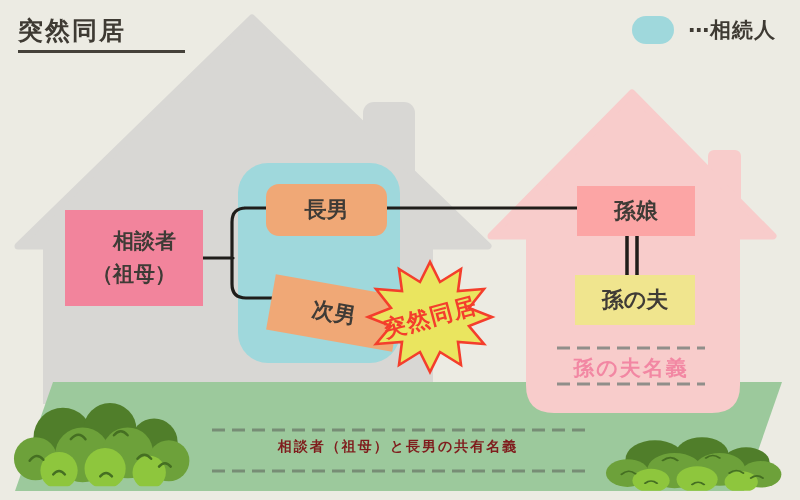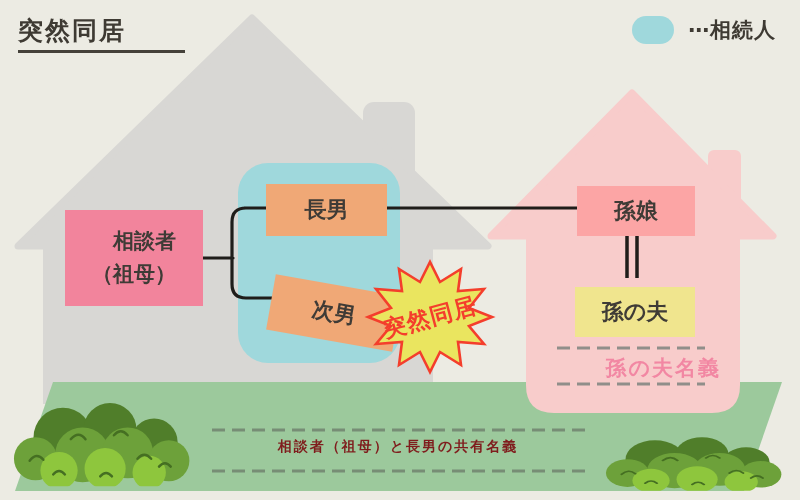--- a/index.html
+++ b/index.html
@@ -25,38 +25,38 @@
   }
   .legend{position:absolute;right:24px;top:16px;z-index:2;display:flex;align-items:flex-end;gap:14px;}
   .legend-swatch{width:42px;height:28px;border-radius:14px;background:#9FD8DC;}
   .legend-label{font-size:21px;font-weight:700;letter-spacing:1px;color:#3E3A33;}
   .person{
     position:absolute;display:flex;align-items:center;justify-content:center;
     font-weight:700;text-align:center;white-space:pre-line;
     color:#3F3B36;z-index:2;
   }
   .consultant{left:65px;top:210px;width:138px;height:96px;background:#F2849C;font-size:21px;line-height:1.55;}
-  .eldest{left:266px;top:184px;width:121px;height:52px;background:#F0A876;font-size:22px;}
+  .eldest{left:266px;top:184px;width:121px;height:52px;background:#F0A876;font-size:22px;border-radius:13px;}
   .second{left:270px;top:285px;width:128px;height:56px;background:#F0A876;font-size:22px;transform:rotate(10deg);}
   .granddaughter{left:577px;top:186px;width:118px;height:50px;background:#F0E58E;font-size:22px;}
   .husband{left:575px;top:275px;width:120px;height:50px;background:#F0E58E;font-size:22px;}
   .callout-text{
     position:absolute;left:340px;top:301px;width:180px;height:32px;
     display:flex;align-items:center;justify-content:center;
     font-size:23px;font-weight:700;color:#F43E2C;letter-spacing:1px;
     transform:rotate(-15deg);z-index:4;white-space:nowrap;
   }
   .ground-label{
     position:absolute;left:148px;top:438px;width:500px;
     text-align:center;font-size:14px;font-weight:700;letter-spacing:2px;
     color:#7f1d1d;z-index:2;white-space:nowrap;
   }
   .right-owner-label{
     position:absolute;left:541px;top:354px;width:180px;
-    text-align:right;font-size:21px;font-weight:700;letter-spacing:2px;
+    text-align:center;font-size:21px;font-weight:700;letter-spacing:2px;
     color:#F287A3;z-index:2;white-space:nowrap;
   }
 </style>
 </head>
 <body>
 
 <div class="scene">
 
   <svg class="layer0" width="800" height="500" viewBox="0 0 800 500">
 
@@ -107,21 +107,21 @@
   <div class="legend">
     <div class="legend-swatch" style="background-color: rgb(159, 216, 220);"></div>
     <div class="legend-label">⋯相続人</div>
   </div>
 
   <div class="person consultant" style="background-color: rgb(242, 132, 156); text-align: right;">相談者
 （祖母）</div>
   <div class="person eldest" style="background-color: rgb(240, 168, 118);">長男</div>
   <div class="person second" style="background-color: rgb(240, 168, 118);">次男</div>
   <div class="person granddaughter" style="background-color: #fca5a5;">孫娘</div>
-  <div class="person husband" style="background-color: rgb(240, 229, 142); margin-top: 12px;">孫の夫</div>
+  <div class="person husband" style="background-color: rgb(240, 229, 142);">孫の夫</div>
 
   <div class="ground-label">相談者（祖母）と長男の共有名義</div>
   <div class="right-owner-label">孫の夫名義</div>
 
   <svg class="layer3" width="800" height="500" viewBox="0 0 800 500">
     <polygon points="492,317 469,326 484,344 458,342 461,365 440,352 430,372 420,352 399,365 402,342 376,344 391,326 368,317 391,308 376,289 402,291 399,269 420,282 430,262 440,282 461,269 458,291 484,289 469,308" fill="#EAE55F" stroke="#F43E2C" stroke-width="2.6" stroke-linejoin="miter"></polygon>
   </svg>
   <div class="callout-text">突然同居</div>
 
 </div>

